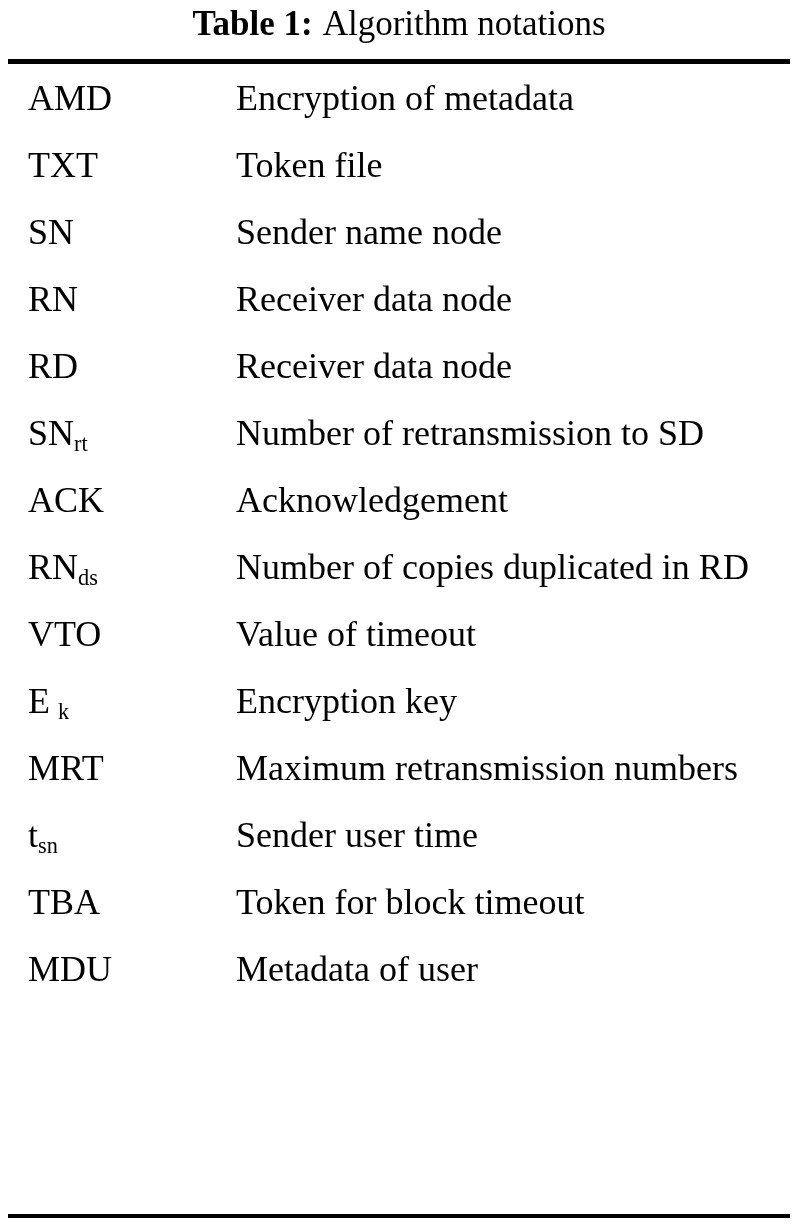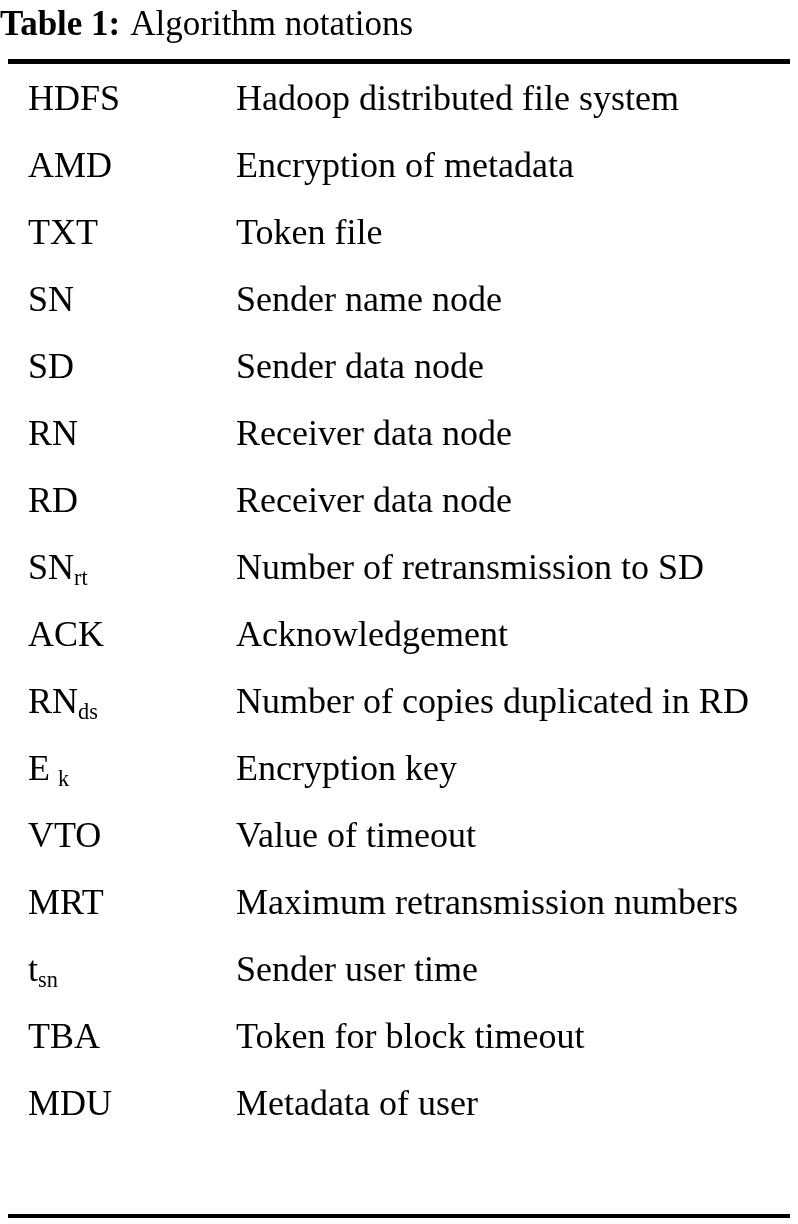--- a/index.html
+++ b/index.html
@@ -21,20 +21,21 @@
     height: 1224px;
     box-sizing: border-box;
   }
 
   
   .caption {
     position: absolute;
     top: 2px;
     left: 0;
     width: 798px;
+    text-align: center;
     font-size: 35px;
     line-height: 44px;
     white-space: nowrap;
   }
   .caption .cap-label {
     font-weight: bold;
   }
   .caption .cap-text {
     font-weight: normal;
     padding-left: 10px;
@@ -109,50 +110,38 @@
 
   <div class="caption">
     <span class="cap-label">Table 1:</span><span class="cap-text">Algorithm notations</span>
   </div>
 
   <div class="rule rule-top"></div>
 
   <table class="notation-table">
     <tbody>
         <tr>
-          <td class="col-symbol"><span>HDFS</span></td>
-          <td class="col-desc">
-            <span class="desc-inner">Hadoop distributed file system</span>
-          </td>
-        </tr>
-        <tr>
           <td class="col-symbol"><span>AMD</span></td>
           <td class="col-desc">
             <span class="desc-inner">Encryption of metadata</span>
           </td>
         </tr>
         <tr>
           <td class="col-symbol"><span>TXT</span></td>
           <td class="col-desc">
             <span class="desc-inner">Token file</span>
           </td>
         </tr>
         <tr>
           <td class="col-symbol"><span>SN</span></td>
           <td class="col-desc">
             <span class="desc-inner">Sender name node</span>
           </td>
         </tr>
         <tr>
-          <td class="col-symbol"><span>SD</span></td>
-          <td class="col-desc">
-            <span class="desc-inner">Sender data node</span>
-          </td>
-        </tr>
-        <tr>
           <td class="col-symbol"><span>RN</span></td>
           <td class="col-desc">
             <span class="desc-inner">Receiver data node</span>
           </td>
         </tr>
         <tr>
           <td class="col-symbol"><span>RD</span></td>
           <td class="col-desc">
             <span class="desc-inner">Receiver data node</span>
           </td>
@@ -169,29 +158,29 @@
             <span class="desc-inner">Acknowledgement</span>
           </td>
         </tr>
         <tr>
           <td class="col-symbol"><span>RN</span><sub>ds</sub></td>
           <td class="col-desc">
             <span class="desc-inner">Number of copies duplicated in RD</span>
           </td>
         </tr>
         <tr>
+          <td class="col-symbol"><span>VTO</span></td>
+          <td class="col-desc">
+            <span class="desc-inner">Value of timeout</span>
+          </td>
+        </tr>
+        <tr>
           <td class="col-symbol"><span>E</span><span class="sym-gap"></span><sub>k</sub></td>
           <td class="col-desc">
             <span class="desc-inner">Encryption key</span>
-          </td>
-        </tr>
-        <tr>
-          <td class="col-symbol"><span>VTO</span></td>
-          <td class="col-desc">
-            <span class="desc-inner">Value of timeout</span>
           </td>
         </tr>
         <tr>
           <td class="col-symbol"><span>MRT</span></td>
           <td class="col-desc">
             <span class="desc-inner">Maximum retransmission numbers</span>
           </td>
         </tr>
         <tr>
           <td class="col-symbol"><span>t</span><sub>sn</sub></td>

